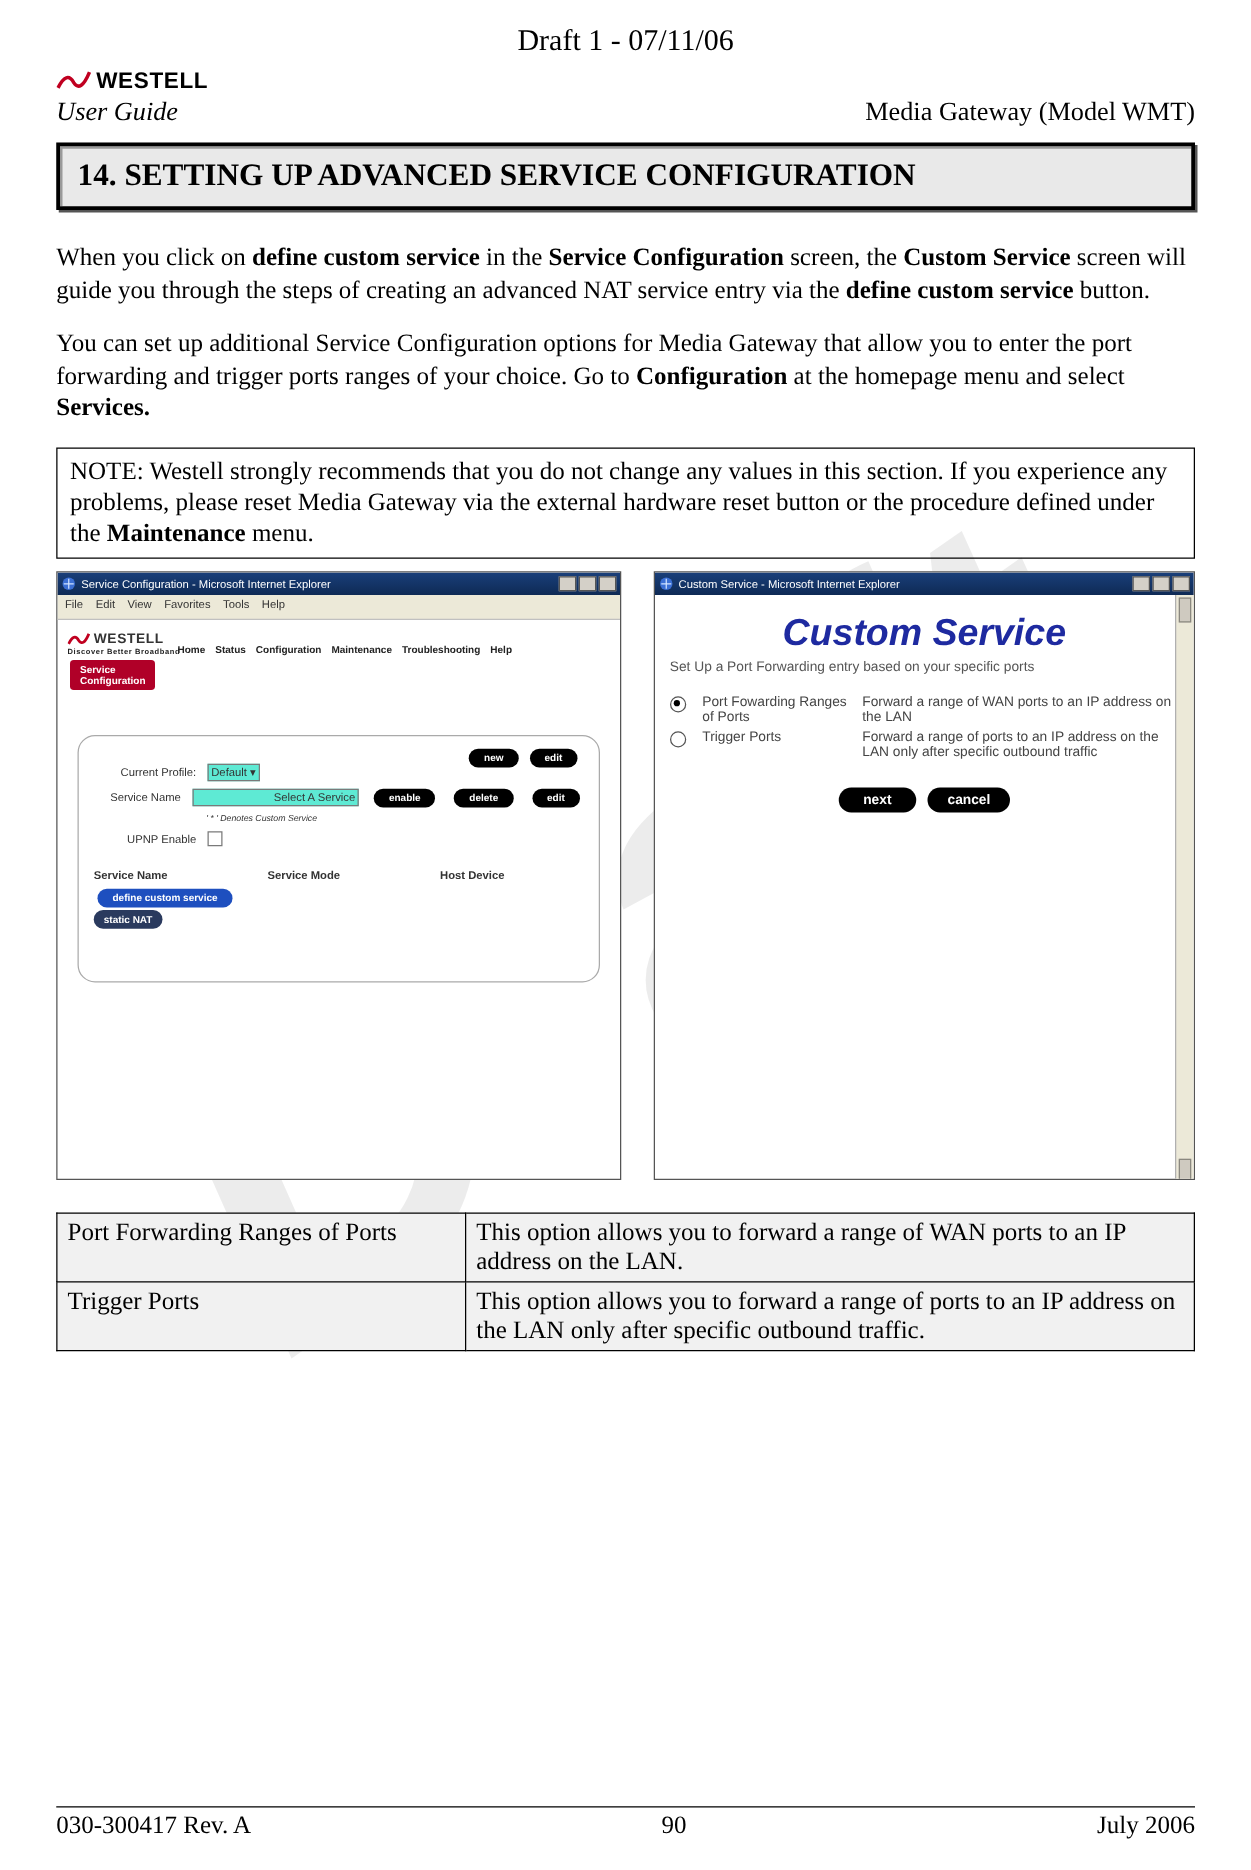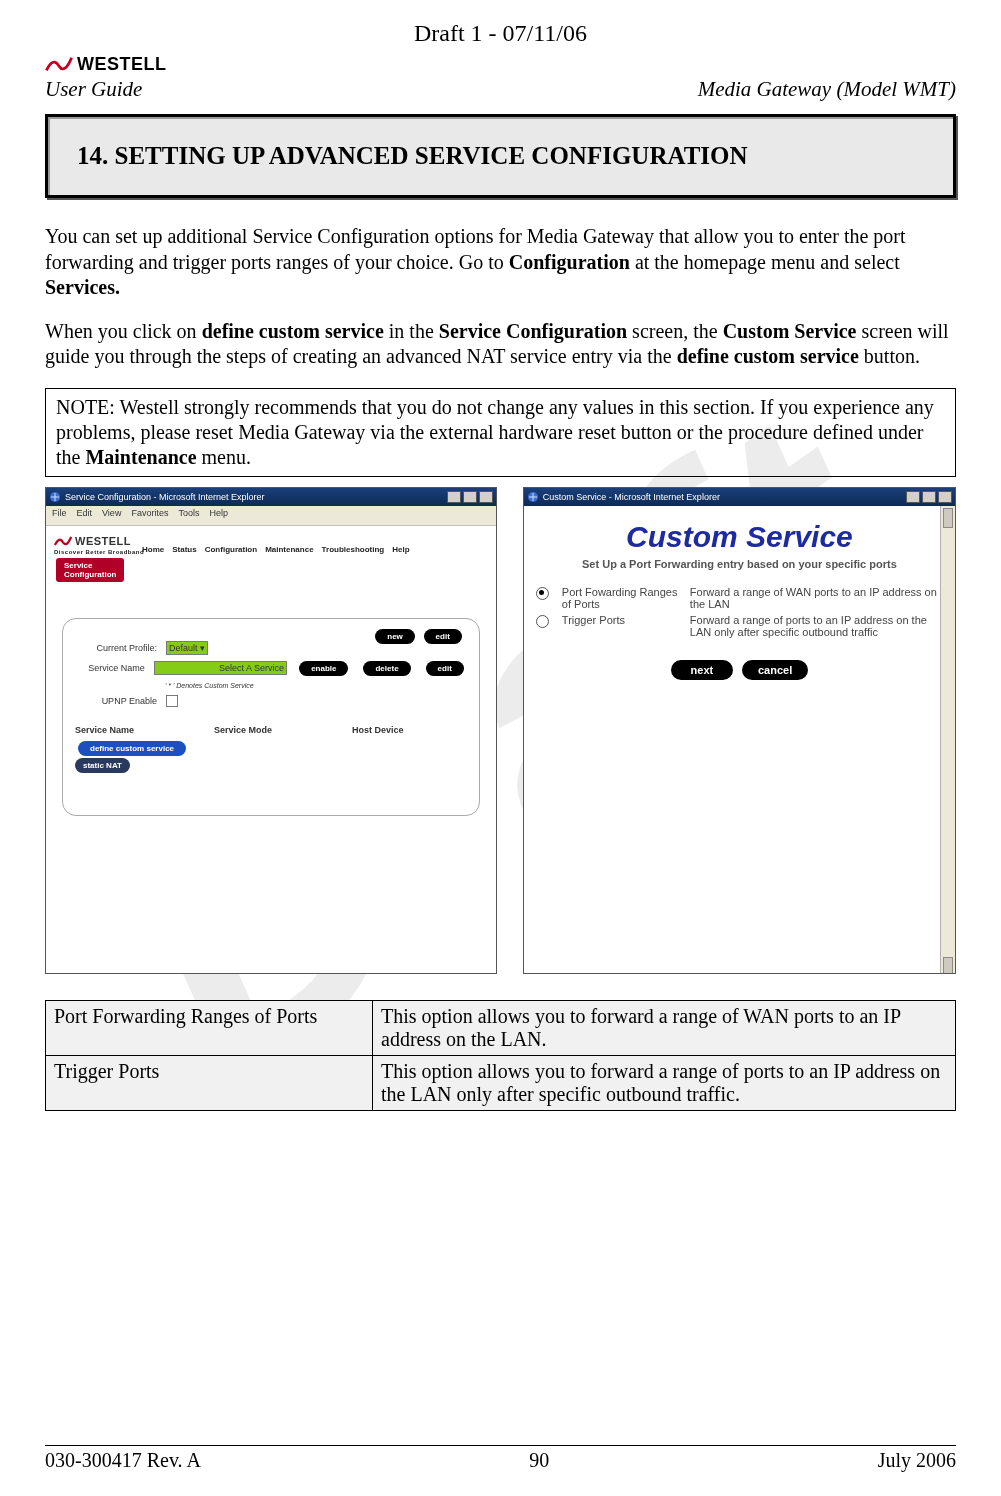--- a/index.html
+++ b/index.html
@@ -50,31 +50,31 @@
     font-weight: 900;
     font-size: 18px;
     letter-spacing: 0.5px;
     color: #000;
     display: flex;
     align-items: center;
     gap: 4px;
   }
   .logo svg { width: 28px; height: 22px; }
   .user-guide { font-style: italic; font-size: 21px; margin-top: 2px; }
-  .model-text { font-style: italic; font-size: 21px; }
+  .model-text { font-size: 21px; }
 
   .section-title-box {
     border: 3px solid #000;
     box-shadow: inset 2px 2px 0 #999, 2px 2px 0 #555;
     background: #e9e9e9;
     padding: 10px 14px;
     margin: 12px 0 26px 0;
   }
   .section-title-box h2 {
-    margin: 15px;
+    margin: 0;
     font-size: 25px;
     font-weight: bold;
   }
 
   .body-text { font-size: 20px; line-height: 1.28; margin: 0 0 18px 0; }
 
   .note-box {
     border: 1px solid #000;
     padding: 6px 10px;
     font-size: 20px;
@@ -142,36 +142,36 @@
     margin:36px 10px 0 10px; border:1px solid #aaa; border-radius:14px;
     padding:16px 12px 40px 12px; position:relative; background:#fff;
   }
   .btn-pill {
     display:inline-block; background:#000000; color:#fff; font-size:8px; font-weight:bold;
     padding:3px 12px; border-radius:10px; margin:0 3px;
   }
   .btn-row-top { position:absolute; right:14px; top:10px; }
   .form-row { display:flex; align-items:center; gap:9px; font-size:9px; margin:6px 0;}
   .form-row .lbl { width:82px; text-align:right; }
-  .sel { border:1px solid #7a7a7a; background:#84cc16; padding:1px 2px; font-size:9px;}
+  .sel { border:1px solid #7a7a7a; background:#5eead4; padding:1px 2px; font-size:9px;}
   .tiny-note { font-size:7px; font-style:italic; margin-left:90px; color:#333;}
   .chk { width:10px; height:10px; border:1px solid #7a7a7a; display:inline-block;}
   .cols-hdr { display:flex; gap:80px; font-weight:bold; font-size:9px; margin:18px 0 6px 0;}
   .dark-pill { display:inline-block; background:#2a3a5e; color:#fff; font-size:8px; font-weight:bold; padding:3px 8px; border-radius:9px; margin:2px 0;}
 
   
   .cs-body { padding: 6px 12px 0 12px; position:relative; height:calc(100% - 18px); }
   .scrollbar-r { position:absolute; right:0; top:0; bottom:0; width:14px; background:#ece9d8; border-left:1px solid #b0b0b0;}
   .sb-thumb { position:absolute; top:2px; left:2px; right:2px; height:18px; background:#cfcac0; border:1px solid #8a887f;}
   .sb-thumb2 { position:absolute; bottom:2px; left:2px; right:2px; height:18px; background:#cfcac0; border:1px solid #8a887f;}
   .cs-title {
     font-family: Arial, sans-serif; color:#1e2aa0; font-weight:900; font-style:italic;
     font-size:30px; text-align:center; margin:8px 0 4px 0;
   }
-  .cs-sub { font-family: Verdana, sans-serif; font-size:11px; text-align:center; color:#555; margin-bottom:16px;font-weight:bold;}
+  .cs-sub { font-family: Verdana, sans-serif; font-size:11px; color:#555; margin-bottom:16px;}
   .cs-grid { display:grid; grid-template-columns: 18px 120px 1fr; gap:4px 8px; font-family:Verdana,sans-serif; font-size:11px; color:#444; }
   .radio { width:11px; height:11px; border:1px solid #555; border-radius:50%; display:inline-block; position:relative; top:1px;}
   .radio.checked::after { content:""; position:absolute; left:2px; top:2px; width:5px; height:5px; background:#000; border-radius:50%;}
   .cs-btns { text-align:center; margin-top:22px;}
 
   
   table.opts {
     width: 100%;
     border-collapse: collapse;
     font-size: 20px;
@@ -221,25 +221,25 @@
         <div class="user-guide">User Guide</div>
       </div>
       <div class="model-text">Media Gateway (Model WMT)</div>
     </div>
 
     <div class="section-title-box">
       <h2>14.  SETTING UP ADVANCED SERVICE CONFIGURATION</h2>
     </div>
 
     <p class="body-text">
+      <span>When you click on </span><b>define custom service</b><span> in the </span><b>Service Configuration</b><span> screen, the </span><b>Custom Service</b><span> screen will guide you through the steps of creating an advanced NAT service entry via the </span><b>define custom service</b><span> button.</span>
+    </p>
+
+    <p class="body-text">
       <span>You can set up additional Service Configuration options for Media Gateway that allow you to enter the port forwarding and trigger ports ranges of your choice. Go to </span><b>Configuration</b><span> at the homepage menu and select </span><b>Services.</b>
-    </p>
-
-    <p class="body-text">
-      <span>When you click on </span><b>define custom service</b><span> in the </span><b>Service Configuration</b><span> screen, the </span><b>Custom Service</b><span> screen will guide you through the steps of creating an advanced NAT service entry via the </span><b>define custom service</b><span> button.</span>
     </p>
 
     <div class="note-box">
       <span>NOTE: Westell strongly recommends that you do not change any values in this section. If you experience any problems, please reset Media Gateway via the external hardware reset button or the procedure defined under the </span><b>Maintenance</b><span> menu.</span>
     </div>
 
     <div class="shots-row">
 
       <div class="scr scr-left">
         <div class="titlebar">

